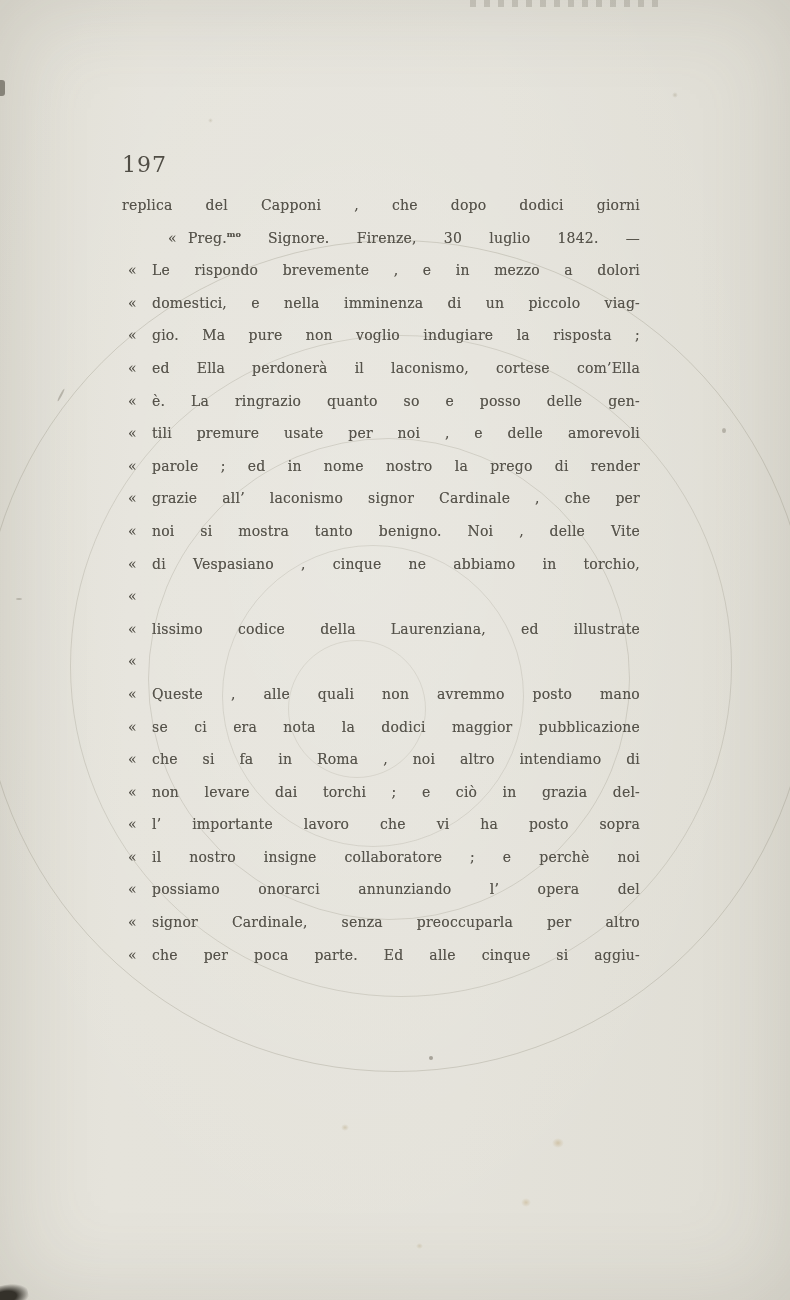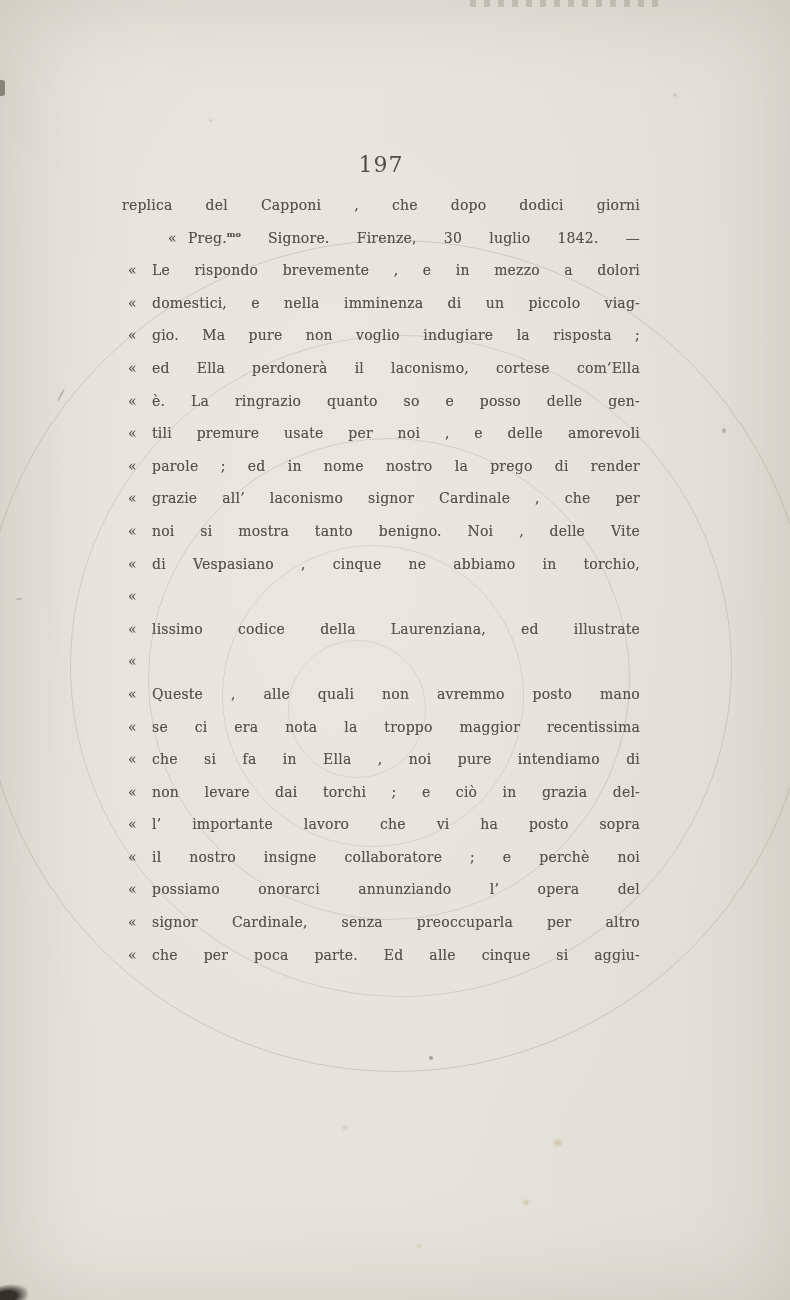--- a/index.html
+++ b/index.html
@@ -36,21 +36,21 @@
   
   .edge-mark-left{position:absolute;left:0;top:80px;width:5px;height:16px;background:rgba(70,66,55,0.55);border-radius:0 3px 3px 0;}
   .ink-blob{position:absolute;left:-6px;top:1284px;width:34px;height:20px;
     background:radial-gradient(ellipse at 30% 60%, #34312a 0 35%, rgba(52,49,42,0.4) 60%, rgba(52,49,42,0) 75%);
     transform:rotate(-12deg);}
   .ghost-top{position:absolute;left:470px;top:0;width:190px;height:7px;opacity:0.35;
     background:repeating-linear-gradient(90deg, rgba(90,85,70,0.6) 0 6px, rgba(90,85,70,0) 6px 14px);}
   
   .page-number{
     position:absolute;left:122px;top:152px;width:518px;
-    text-align:center;font-size:22px;letter-spacing:1px;color:#504d45;
+    text-align:left;font-size:22px;letter-spacing:1px;color:#504d45;
   }
   .text-block{
     position:absolute;left:122px;top:189px;width:518px;
     font-size:14px;letter-spacing:0.2px;color:#56534b;
     text-shadow:0 0 0.6px rgba(86,83,75,0.55);
   }
   .line{
     position:relative;height:32.6px;line-height:32.6px;white-space:nowrap;
     text-align:justify;text-align-last:justify;
   }
@@ -98,22 +98,22 @@
       <div class="line quoted"><span class="mark">«</span><span>è. La ringrazio quanto so e posso delle gen-</span></div>
       <div class="line quoted"><span class="mark">«</span><span>tili premure usate per noi , e delle amorevoli</span></div>
       <div class="line quoted"><span class="mark">«</span><span>parole ; ed in nome nostro la prego di render</span></div>
       <div class="line quoted"><span class="mark">«</span><span>grazie all’ laconismo signor Cardinale , che per</span></div>
       <div class="line quoted"><span class="mark">«</span><span>noi si mostra tanto benigno. Noi , delle Vite</span></div>
       <div class="line quoted"><span class="mark">«</span><span>di Vespasiano , cinque ne abbiamo in torchio,</span></div>
       <div class="line quoted"><span class="mark">«</span></div>
       <div class="line quoted"><span class="mark">«</span><span>lissimo codice della Laurenziana, ed illustrate</span></div>
       <div class="line quoted"><span class="mark">«</span></div>
       <div class="line quoted"><span class="mark">«</span><span>Queste , alle quali non avremmo posto mano</span></div>
-      <div class="line quoted"><span class="mark">«</span><span>se ci era nota la troppo maggior recentissima</span></div>
-      <div class="line quoted"><span class="mark">«</span><span>che si fa in Ella , noi pure intendiamo di</span></div>
+      <div class="line quoted"><span class="mark">«</span><span>se ci era nota la dodici maggior pubblicazione</span></div>
+      <div class="line quoted"><span class="mark">«</span><span>che si fa in Roma , noi altro intendiamo di</span></div>
       <div class="line quoted"><span class="mark">«</span><span>non levare dai torchi ; e ciò in grazia del-</span></div>
       <div class="line quoted"><span class="mark">«</span><span>l’ importante lavoro che vi ha posto sopra</span></div>
       <div class="line quoted"><span class="mark">«</span><span>il nostro insigne collaboratore ; e perchè noi</span></div>
       <div class="line quoted"><span class="mark">«</span><span>possiamo onorarci annunziando l’ opera del</span></div>
       <div class="line quoted"><span class="mark">«</span><span>signor Cardinale, senza preoccuparla per altro</span></div>
       <div class="line quoted"><span class="mark">«</span><span>che per poca parte. Ed alle cinque si aggiu-</span></div>
     </div>
 
 </div>
 

